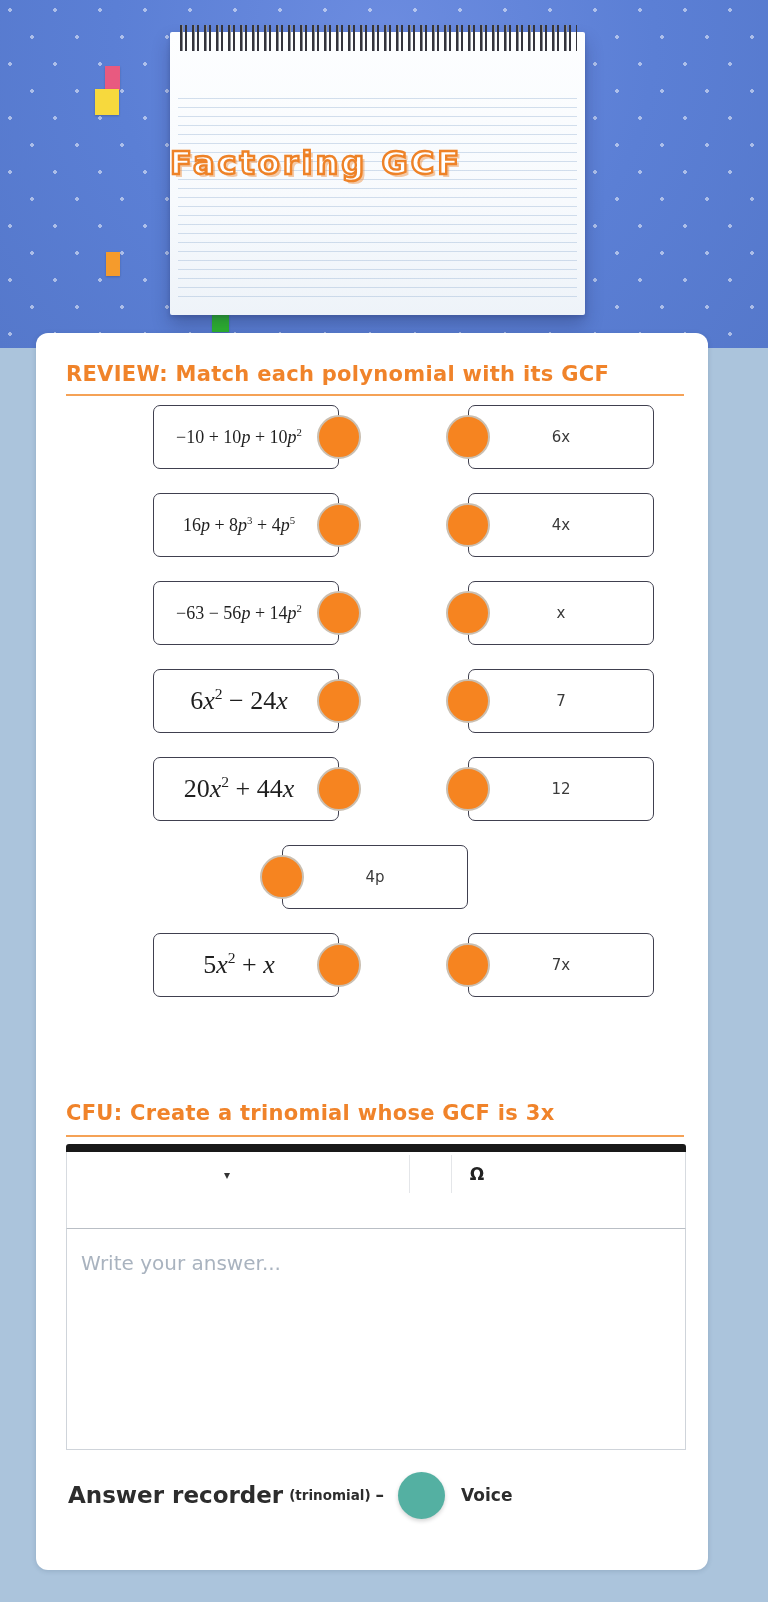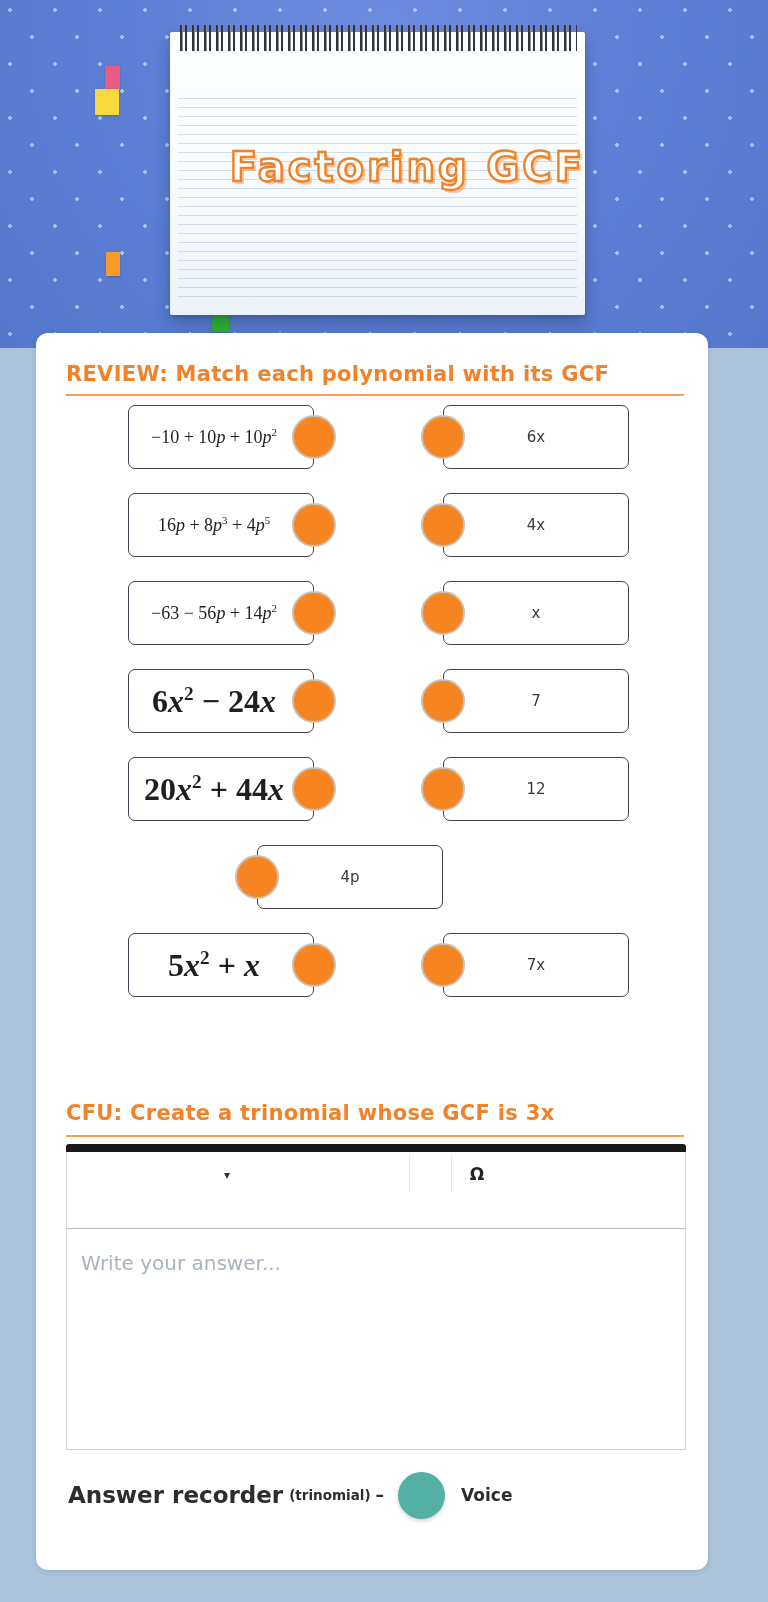--- a/index.html
+++ b/index.html
@@ -34,22 +34,22 @@
       rgba(0,0,0,0) 0 8px, rgba(160,185,215,.45) 8px 9px);
   }
   .spiral{
     position:absolute;left:8px;right:8px;top:-7px;height:26px;
     background:repeating-linear-gradient(90deg,
       rgba(0,0,0,0) 0 2px, #34343c 2px 4px, #8d9097 4px 5px,
       rgba(0,0,0,0) 5px 7px, #34343c 7px 9px, rgba(0,0,0,0) 9px 12px);
   }
   .title{
     position:absolute;left:0;right:0;top:112px;margin:0;
-    text-align:right;
-    font-size:40px;font-weight:bold;letter-spacing:3px;
+    text-align:left;
+    font-size:32px;font-weight:bold;letter-spacing:3px;
     color:#ffffff;
     -webkit-text-stroke:2.4px #ee8227;
     text-shadow:3px 3px 0 rgba(238,140,60,.45);
     font-family:"DejaVu Sans",sans-serif;
   }
 
   
   .tab{position:absolute;box-shadow:0 1px 2px rgba(0,0,0,.2);}
   .tab-pink{left:105px;top:66px;width:15px;height:24px;background:#e85a80;}
   .tab-yellow{left:95px;top:89px;width:24px;height:26px;background:#f7d93d;}
@@ -74,21 +74,21 @@
   .rule{
     position:absolute;left:30px;width:618px;height:2px;background:#f5a256;border:none;margin:0;
   }
   .rule-review{top:61px;}
   .rule-cfu{top:802px;}
 
   
   .match-list{position:absolute;left:0;top:72px;width:696px;}
   .match-row{
     display:flex;align-items:flex-start;
-    padding-left:92px;margin-bottom:24px;height:64px;
+    padding-left:117px;margin-bottom:24px;height:64px;
   }
   .match-box{
     position:relative;box-sizing:border-box;
     width:186px;height:64px;
     border:1.6px solid #40404f;border-radius:7px;background:#fff;
     display:flex;align-items:center;justify-content:center;
   }
   .match-box.right{margin-left:129px;}
   .dot{
     position:absolute;top:50%;width:44px;height:44px;margin-top:-22px;
@@ -96,21 +96,21 @@
     box-sizing:border-box;
   }
   .dot-right{right:-23px;}
   .dot-left{left:-23px;}
   .expr{
     font-family:"Liberation Serif","DejaVu Serif",serif;
     color:#1f1f1f;white-space:nowrap;padding-right:14px;
   }
   .expr sup{font-size:60%;line-height:0;}
   .expr-small{font-size:18px;}
-  .expr-large{font-size:32px;font-weight:bold;}
+  .expr-large{font-size:26px;font-weight:normal;}
   .gcf-label{
     font-size:15px;color:#3a3a3a;
     font-family:"DejaVu Sans",sans-serif;
   }
 
   
   .editor{
     position:absolute;left:30px;top:811px;width:620px;
   }
   .editor-topbar{

